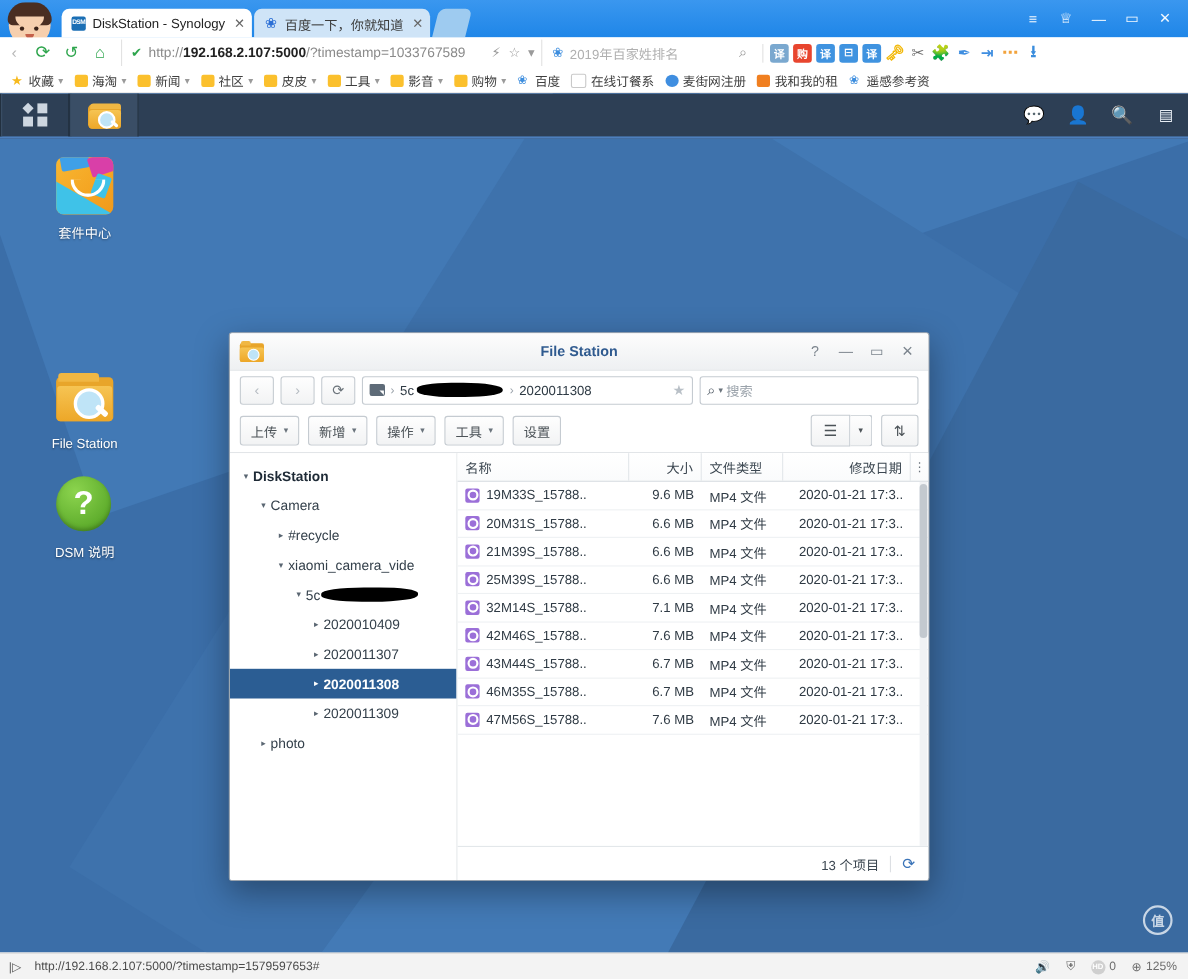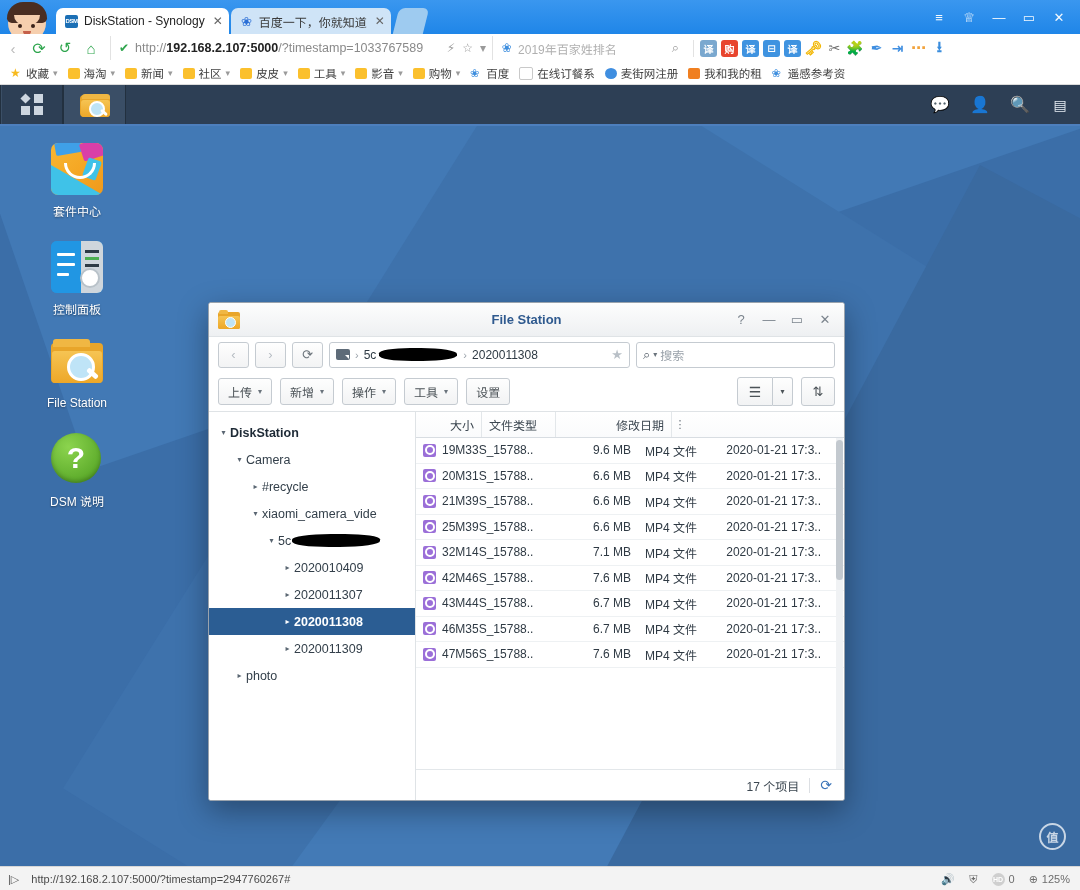--- a/index.html
+++ b/index.html
@@ -530,34 +530,20 @@
       <div class="glyph ic-pkg">
         <div class="cyan"></div>
           <div class="blue2"></div>
           <div class="mag"></div>
           <div class="tag"></div>
           <div class="smile"></div>
       </div>
       <div class="lbl">套件中心</div>
     </div>
 
-    <div class="dicon" style="left:22px;top:156px;">
-      <div class="glyph ic-cp">
-        <div class="left"></div>
-          <div class="right"></div>
-        <div class="ln l1"></div>
-          <div class="ln l2"></div>
-          <div class="ln l3"></div>
-        <div class="g1"></div>
-          <div class="g2"></div>
-          <div class="g3"></div>
-          <div class="knob"></div>
-      </div>
-      <div class="lbl">控制面板</div>
-    </div>
 
     <div class="dicon" style="left:22px;top:252px;">
       <div class="glyph ic-fs">
         <div class="back"></div>
           <div class="tab"></div>
           <div class="front"></div>
           <div class="lens"></div>
           <div class="handle"></div>
       </div>
       <div class="lbl">File Station</div>
@@ -682,20 +668,21 @@
               <span>2020011309</span>
             </div>
           <div class="tnode" style="padding-left:24px">
               <span class="arw">▸</span>
               <span>photo</span>
             </div>
         </div>
 
         <div class="fs-list">
           <div class="lhead">
+            <div class="c name">名称</div>
             <div class="c size">大小</div>
             <div class="c type">文件类型</div>
             <div class="c date">修改日期</div>
             <div class="c menu">⋮</div>
           </div>
 
           <div class="lrows">
             <div class="vsb-track"></div>
             <div class="vsb"></div>
 
@@ -785,33 +772,33 @@
                   <span class="fname">47M56S_15788..</span>
                 </div>
               <div class="c size">7.6 MB</div>
               <div class="c type">MP4 文件</div>
               <div class="c date">2020-01-21 17:3..</div>
               <div class="c menu"></div>
             </div>
           </div>
 
           <div class="lfoot">
-            <span>17 个项目</span>
+            <span>13 个项目</span>
             <span class="div"></span>
             <span class="rfs">⟳</span>
           </div>
         </div>
 
       </div>
     </div>
   </div>
 
   <div class="statusbar">
     <span class="caret">|▷</span>
-    <span class="su">http://192.168.2.107:5000/?timestamp=2947760267#</span>
+    <span class="su">http://192.168.2.107:5000/?timestamp=1579597653#</span>
     <span class="sright">
       <span>🔊</span>
       <span>⛨</span>
       <span>
           <span class="hd">HD</span>
           <span>0</span>
         </span>
       <span>
           <span>⊕</span>
           <span>125%</span>

